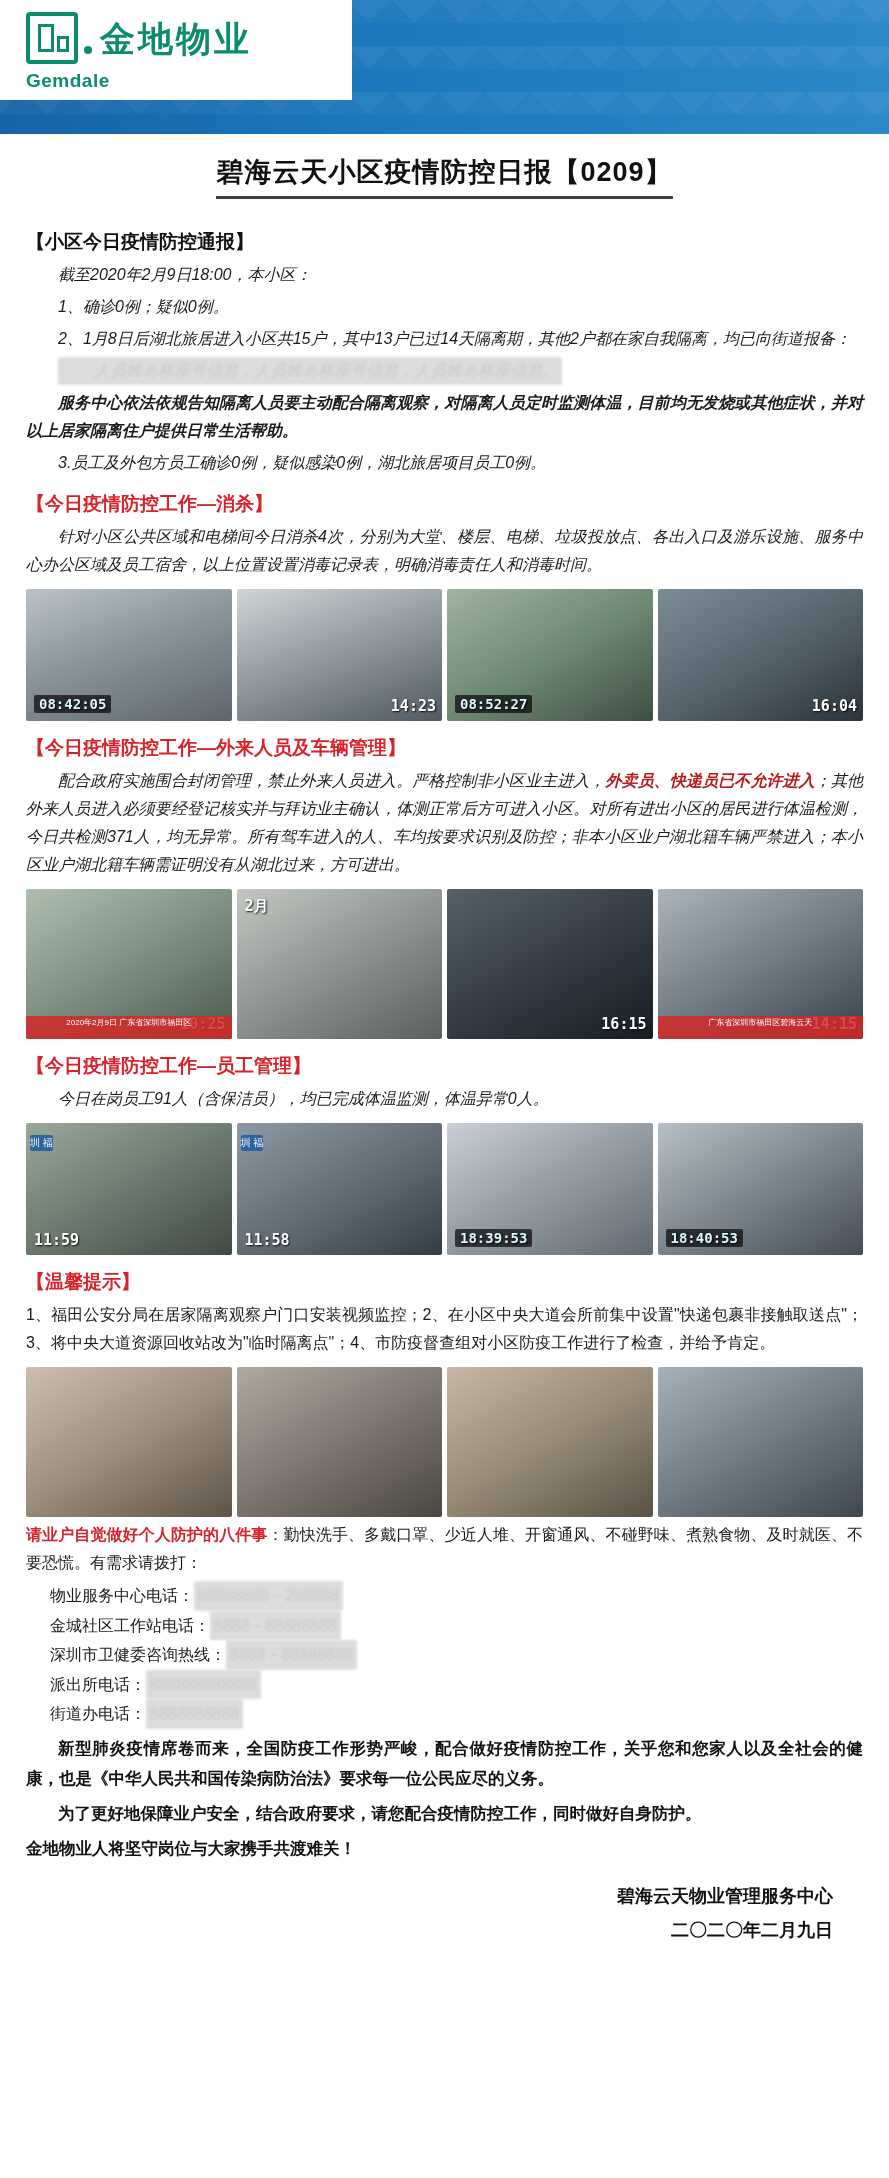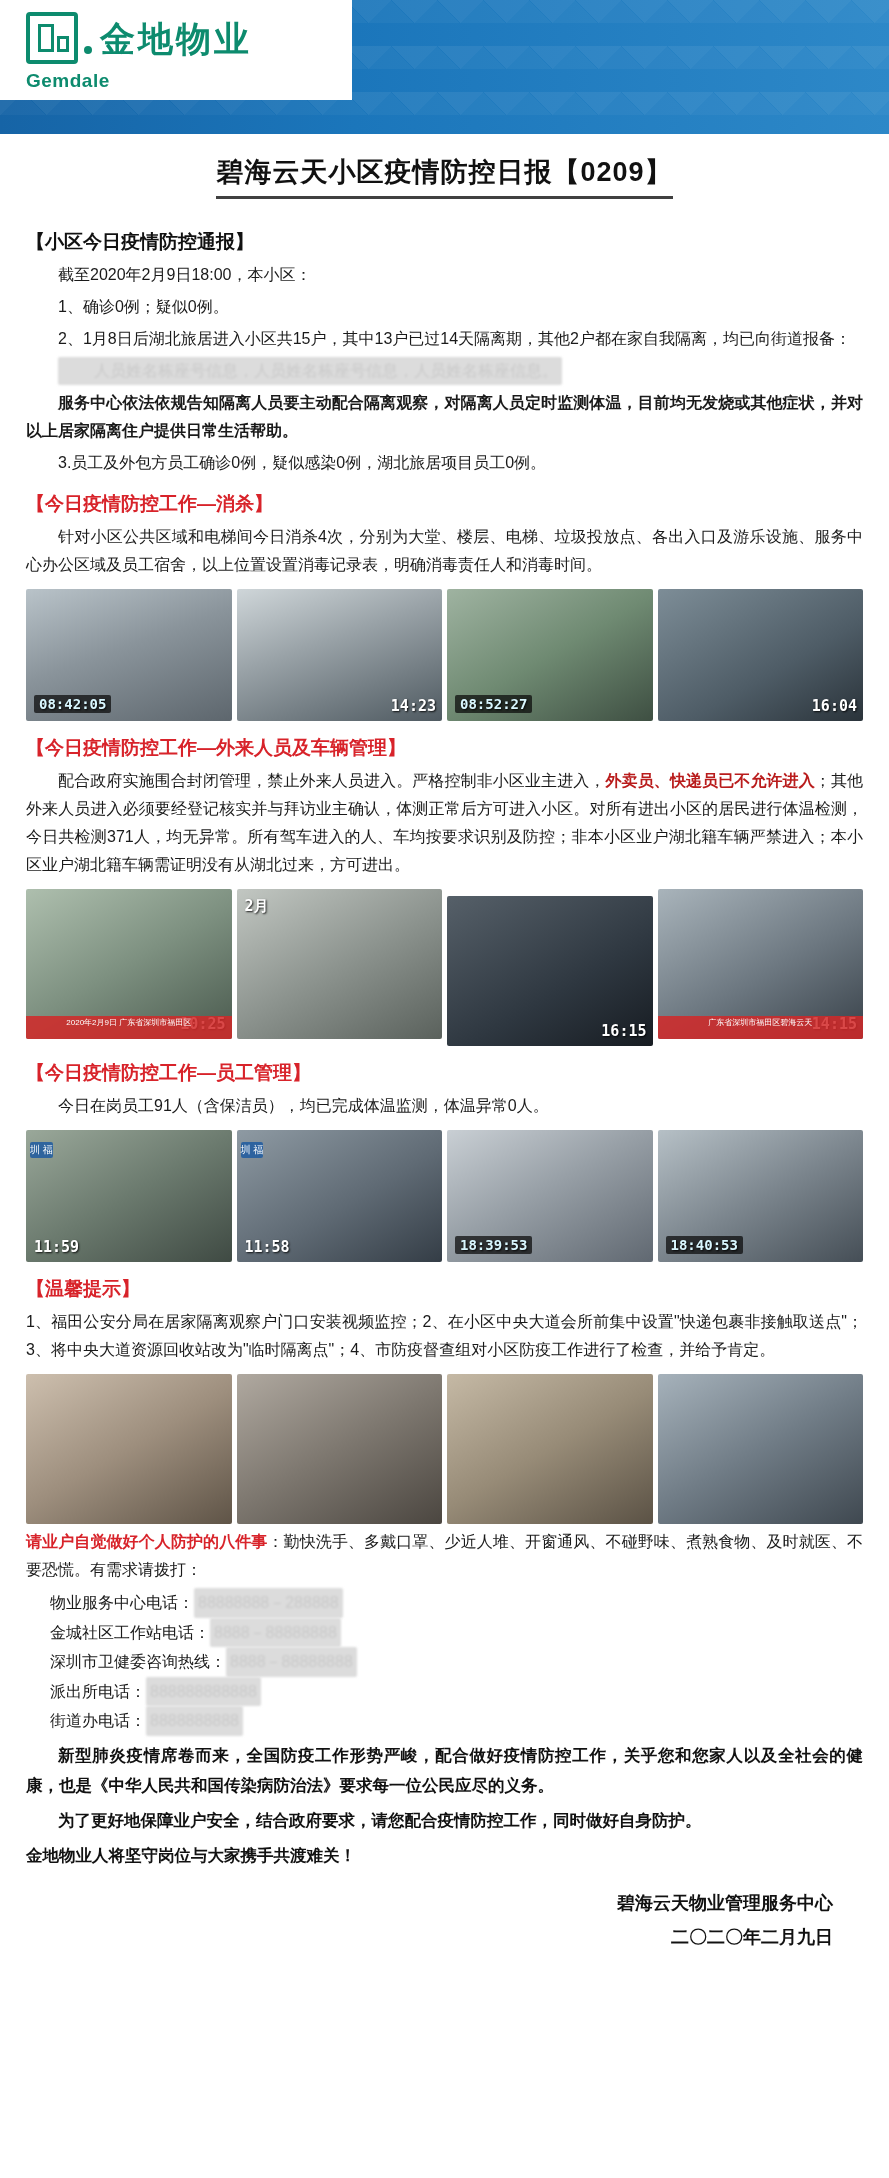--- a/index.html
+++ b/index.html
@@ -81,21 +81,21 @@
 
   .sec-head{
     font-size:19px;font-weight:bold;color:#111;margin:14px 0 6px 0;
   }
   .sec-head.red{color:#d8232a;}
 
   p.para{
     font-size:16px;line-height:1.75;margin:4px 0 4px 0;color:#1a1a1a;
     text-align:justify;
   }
-  p.indent{text-indent:32px;}
+  p.indent{text-indent:32px;font-style:italic;}
   .bold{font-weight:bold;}
   .redtxt{color:#b91c1c;font-weight:bold;}
   .redaction{
     display:inline-block;background:#dcdcdc;color:#c9c9c9;
     border-radius:2px;filter:blur(1.2px);
     padding:0 4px;
   }
 
   
   .strip{display:flex;gap:5px;margin:10px 0 4px 0;}
@@ -125,21 +125,21 @@
     text-align:center;white-space:nowrap;overflow:hidden;
   }
 
   
   .sc1{background:linear-gradient(160deg,#b9c3c9 0%,#8a949b 45%,#5d666d 100%);}
   .sc2{background:linear-gradient(160deg,#cfd6d9 0%,#9aa3a8 40%,#4f5a61 100%);}
   .sc3{background:linear-gradient(150deg,#9fb3a1 0%,#6f8a72 50%,#3e4f42 100%);}
   .sc4{background:linear-gradient(150deg,#7d8d97 0%,#4e5c66 60%,#2a333a 100%);}
   .sc5{background:linear-gradient(150deg,#aebfae 0%,#7d9080 50%,#4a5a4e 100%);}
   .sc6{background:linear-gradient(150deg,#c2c7c2 0%,#8d948f 50%,#5a615c 100%);}
-  .sc7{background:linear-gradient(150deg,#566069 0%,#2e3740 60%,#171c22 100%);margin-top:7px;}
+  .sc7{background:linear-gradient(150deg,#566069 0%,#2e3740 60%,#171c22 100%);}
   .sc8{background:linear-gradient(150deg,#a9b4bb 0%,#6c7780 55%,#39424a 100%);}
   .sc9{background:linear-gradient(150deg,#9aa89a 0%,#6b7a6e 50%,#3f4a43 100%);}
   .sc10{background:linear-gradient(150deg,#8e9aa3 0%,#5f6a74 55%,#343d46 100%);}
   .sc11{background:linear-gradient(150deg,#c9cfd4 0%,#98a0a7 45%,#606871 100%);}
   .sc12{background:linear-gradient(150deg,#b6c0c6 0%,#7c868e 50%,#454e56 100%);}
   .sc13{background:linear-gradient(150deg,#cdbfae 0%,#9d8e7d 50%,#5f5447 100%);}
   .sc14{background:linear-gradient(150deg,#b0a9a0 0%,#7d776f 50%,#4b4640 100%);}
   .sc15{background:linear-gradient(150deg,#c5b9a5 0%,#978b77 50%,#5b5245 100%);}
   .sc16{background:linear-gradient(150deg,#a6b2bb 0%,#707c86 50%,#3f4850 100%);}
 

